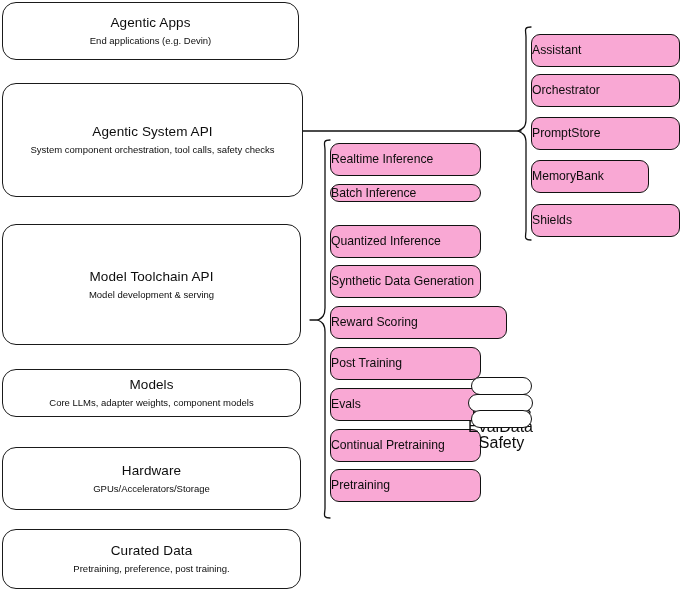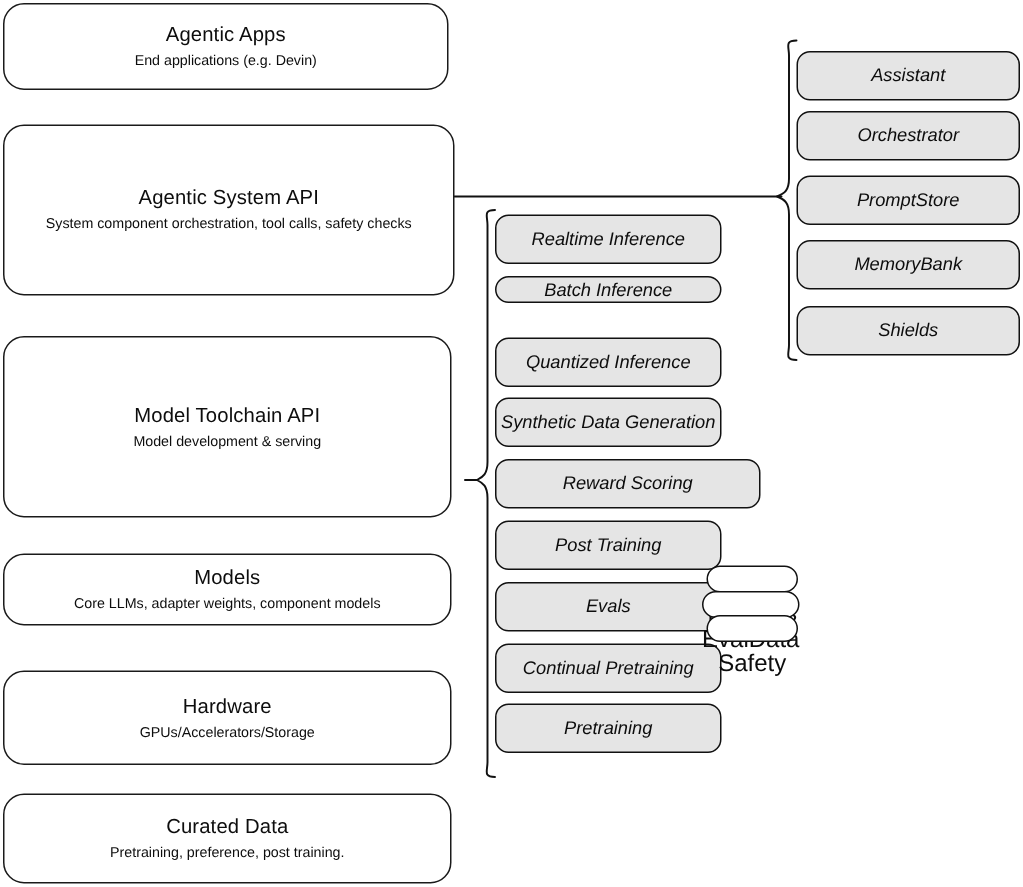--- a/index.html
+++ b/index.html
@@ -48,26 +48,25 @@
     margin-top: 3px;
     white-space: nowrap;
   }
 
   
   .item-box {
     position: absolute;
     box-sizing: border-box;
     border: 1.3px solid #111111;
     border-radius: 9px;
-    background: #e5e5e5;
+    background: #f9a8d4;
     display: flex;
     align-items: center;
-    justify-content: center;
+    justify-content: flex-start;
     text-align: center;
-    font-style: italic;
   }
   .item-label {
     font-size: 12.2px;
     line-height: 15px;
     color: #0d0d0d;
     white-space: nowrap;
   }
 
   
   .tag-capsule {
@@ -218,21 +217,21 @@
   </div>
 
   <div class="item-box" style="left:531px; top:74px; width:149px; height:33px;">
     <span class="item-label">Orchestrator</span>
   </div>
 
   <div class="item-box" style="left:531px; top:117px; width:149px; height:33px;">
     <span class="item-label">PromptStore</span>
   </div>
 
-  <div class="item-box" style="left:531px; top:160px; width:149px; height:33px;">
+  <div class="item-box" style="left:531px; top:160px; width:118px; height:33px;">
     <span class="item-label">MemoryBank</span>
   </div>
 
   <div class="item-box" style="left:531px; top:204px; width:149px; height:33px;">
     <span class="item-label">Shields</span>
   </div>
 
 </div>
 
 </body></html>

